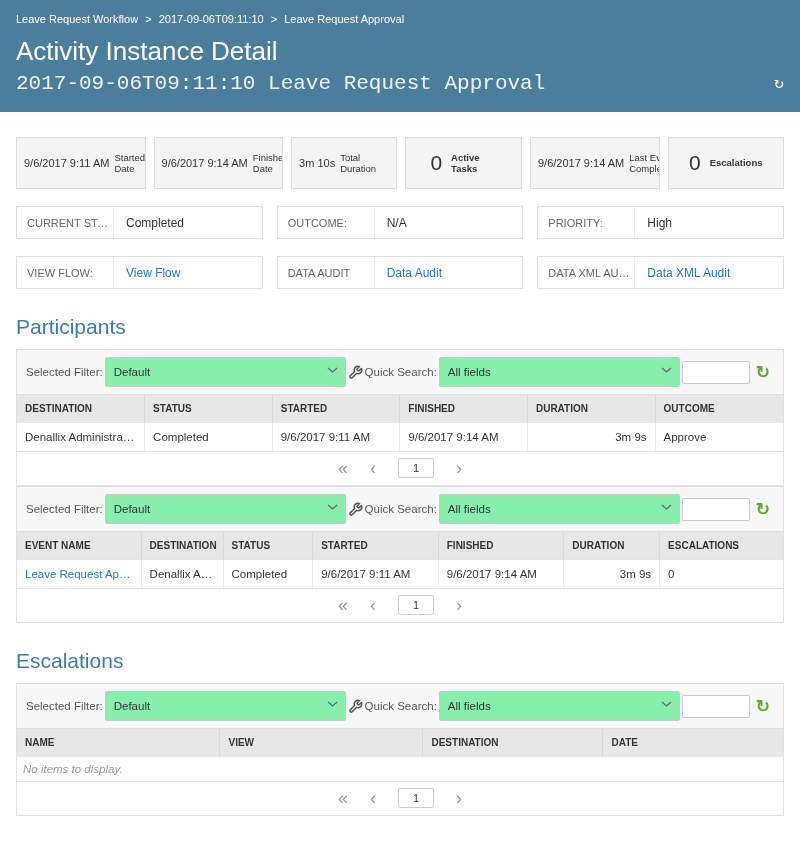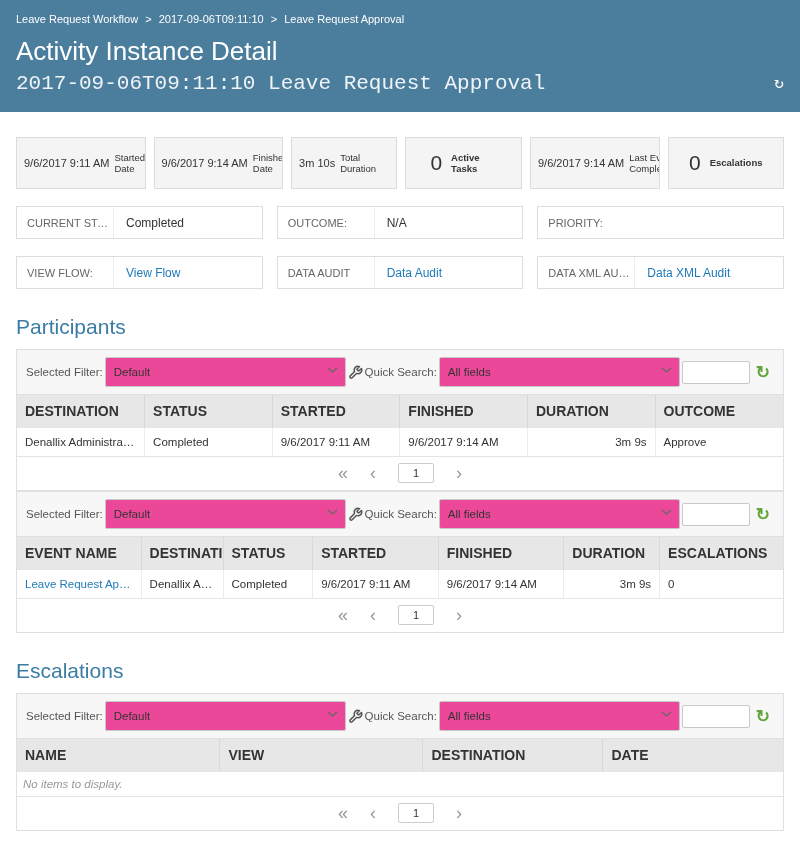--- a/index.html
+++ b/index.html
@@ -99,21 +99,21 @@
     border-bottom:1px solid #e0e0e0;
     padding:7px 9px;
   }
   .fb-label { font-size:11.5px; color:#555; white-space:nowrap; }
   .fb-select {
     flex:1;
     position:relative;
     display:flex;
     align-items:center;
     height:30px;
-    background:#ec4899;
+    background:#86efac;
     border:1px solid #c8c8c8;
     border-radius:2px;
     padding:0 22px 0 8px;
     font-size:11.5px;
     cursor:pointer;
     overflow:hidden;
   }
   .fb-select-value { white-space:nowrap; }
   .fb-chevron { position:absolute; right:7px; top:9px; line-height:0; }
   .fb-wrench { display:flex; align-items:center; cursor:pointer; }
@@ -124,21 +124,21 @@
     border-radius:2px;
     font-size:11.5px;
     padding:0 5px;
     font-family:inherit;
   }
   .fb-refresh { color:#64a53a; font-size:17px; font-weight:bold; line-height:1; cursor:pointer; margin:0 4px; }
 
   .grid { width:100%; border-collapse:collapse; table-layout:fixed; }
   .grid th {
     background:#e7e7e7;
-    font-size:14px;
+    font-size:10px;
     font-weight:bold;
     text-align:left;
     color:#333;
     padding:8px;
     border-right:1px solid #d9d9d9;
     cursor:pointer;
     white-space:nowrap;
     overflow:hidden;
   }
   .grid th:last-child { border-right:none; }
@@ -235,20 +235,21 @@
     <div class="info-box">
       <span class="info-label">CURRENT STATUS:</span>
       <span class="info-value">Completed</span>
     </div>
     <div class="info-box">
       <span class="info-label">OUTCOME:</span>
       <span class="info-value">N/A</span>
     </div>
     <div class="info-box">
       <span class="info-label">PRIORITY:</span>
+      <span class="info-value">High</span>
     </div>
   </div>
 
   <div class="info-row">
     <div class="info-box">
       <span class="info-label">VIEW FLOW:</span>
       <span class="info-value link">View Flow</span>
     </div>
     <div class="info-box">
       <span class="info-label">DATA AUDIT</span>

